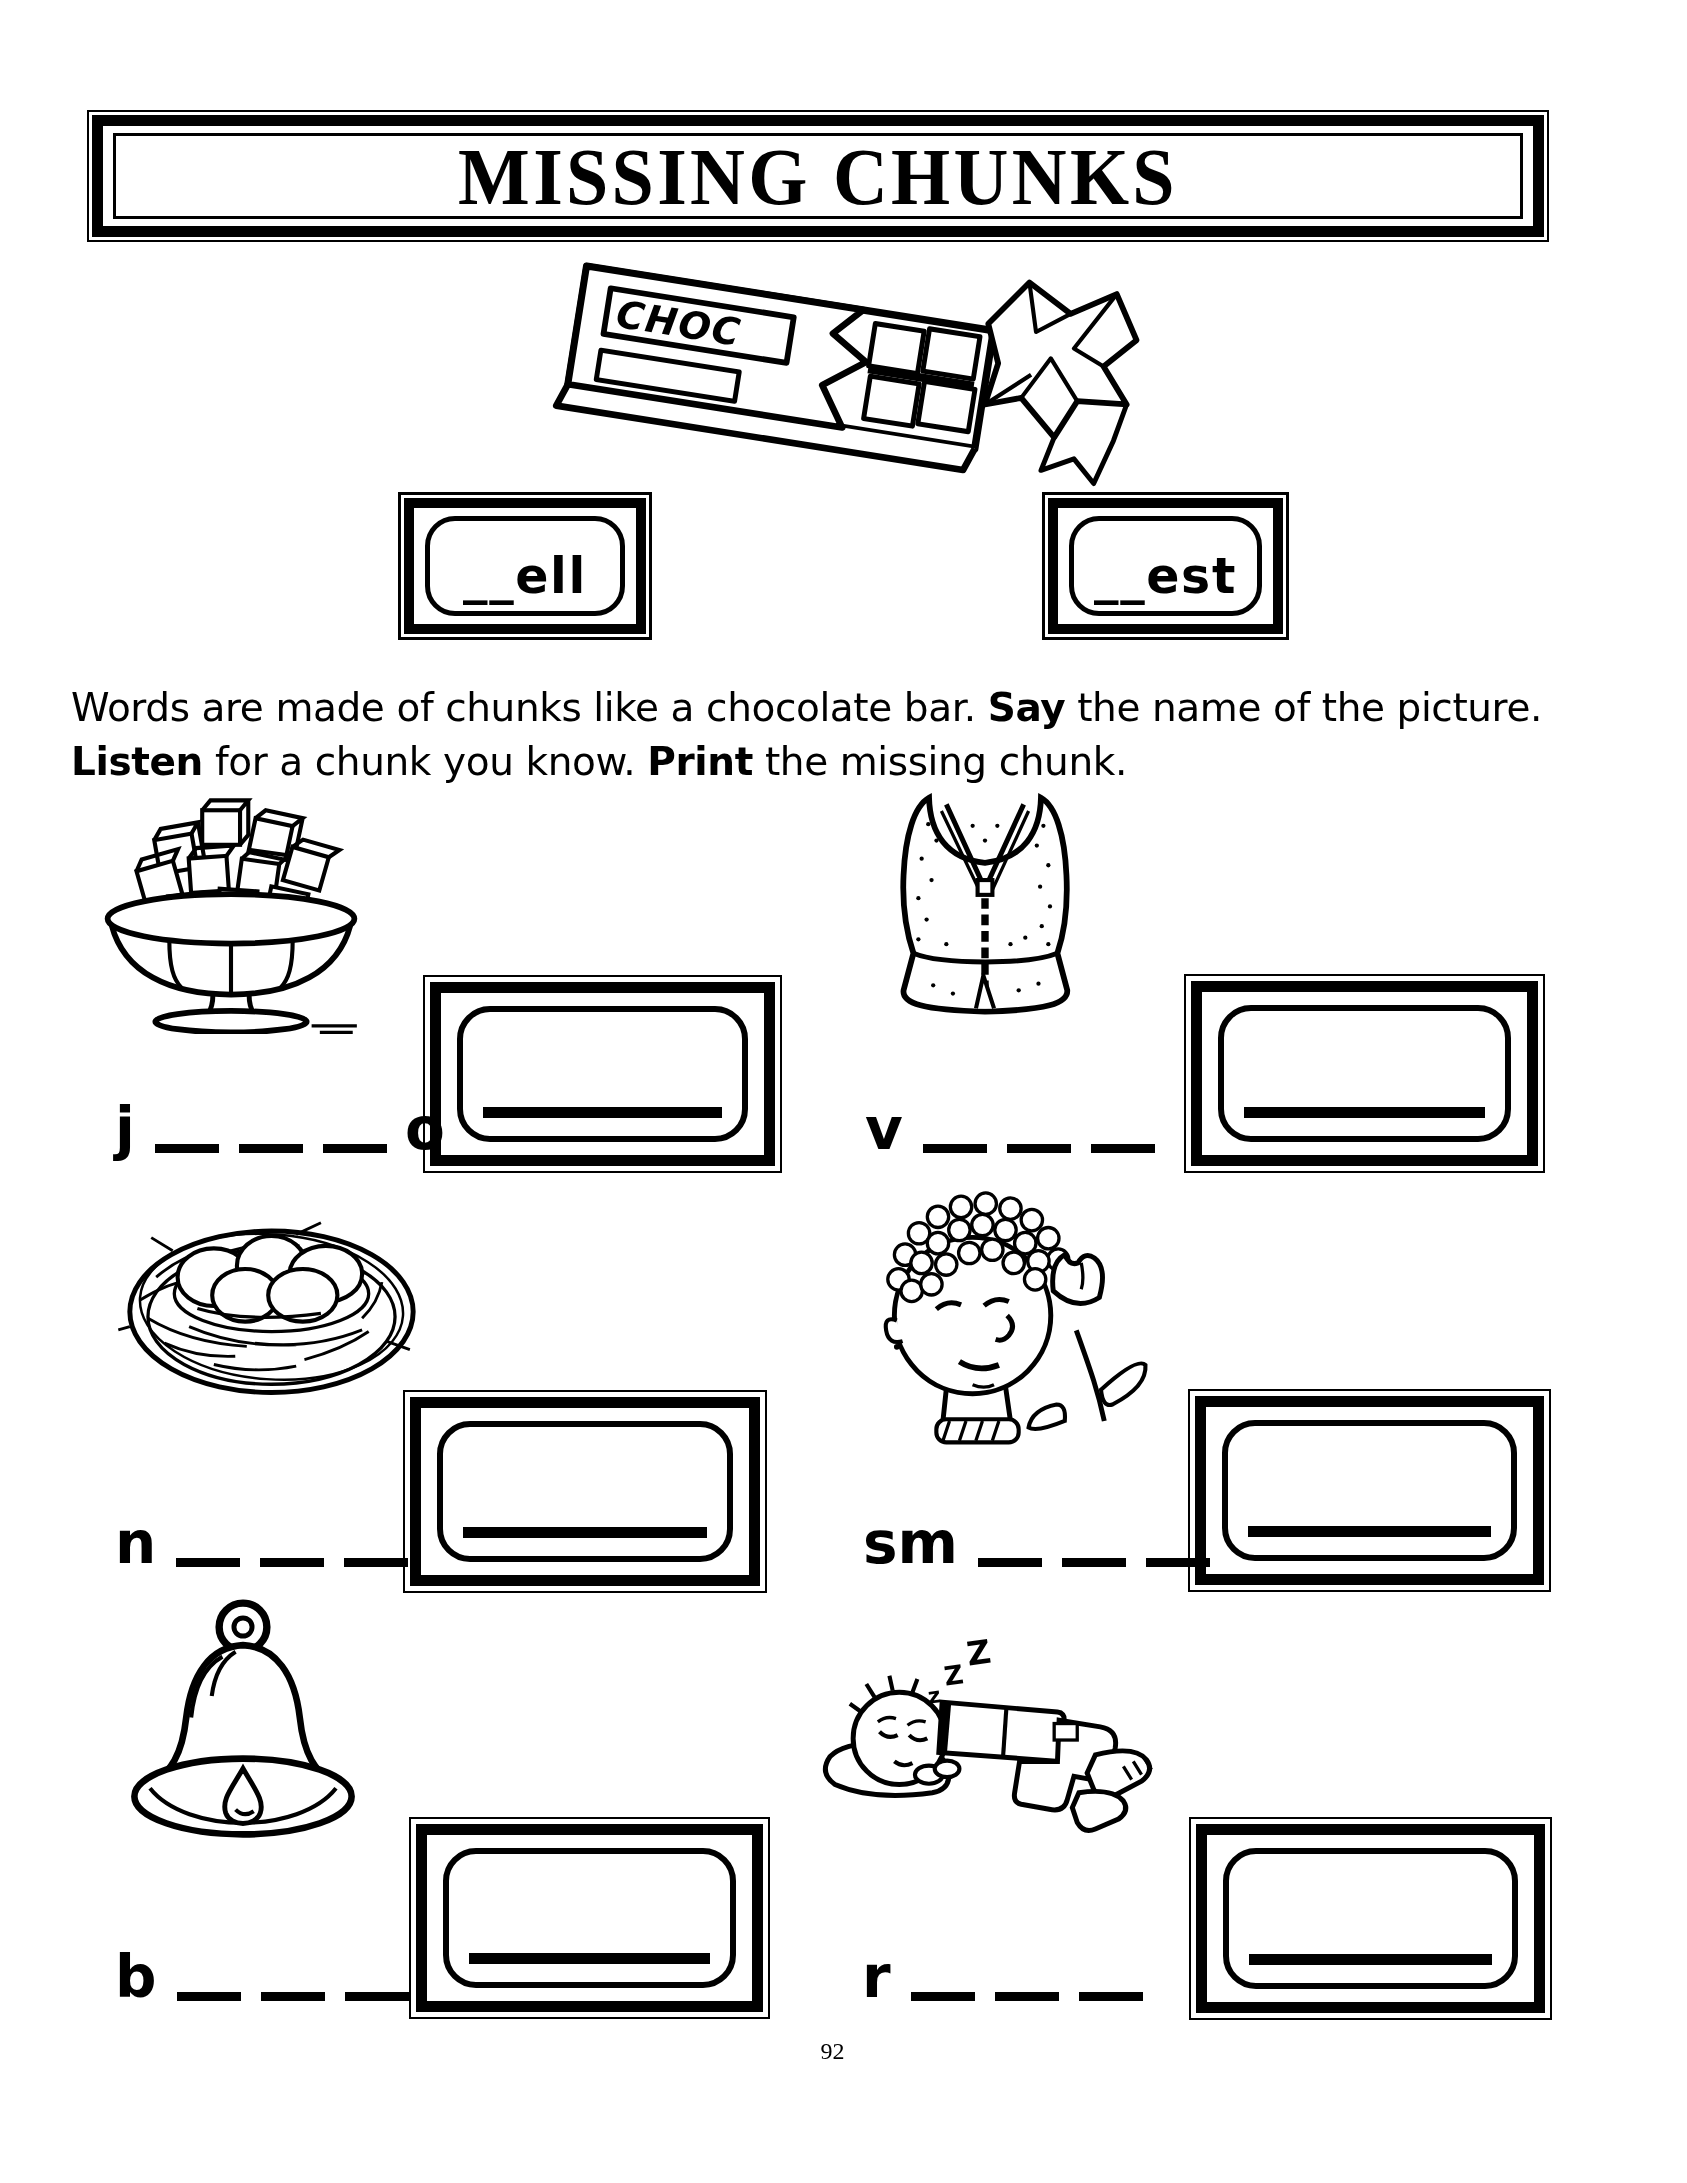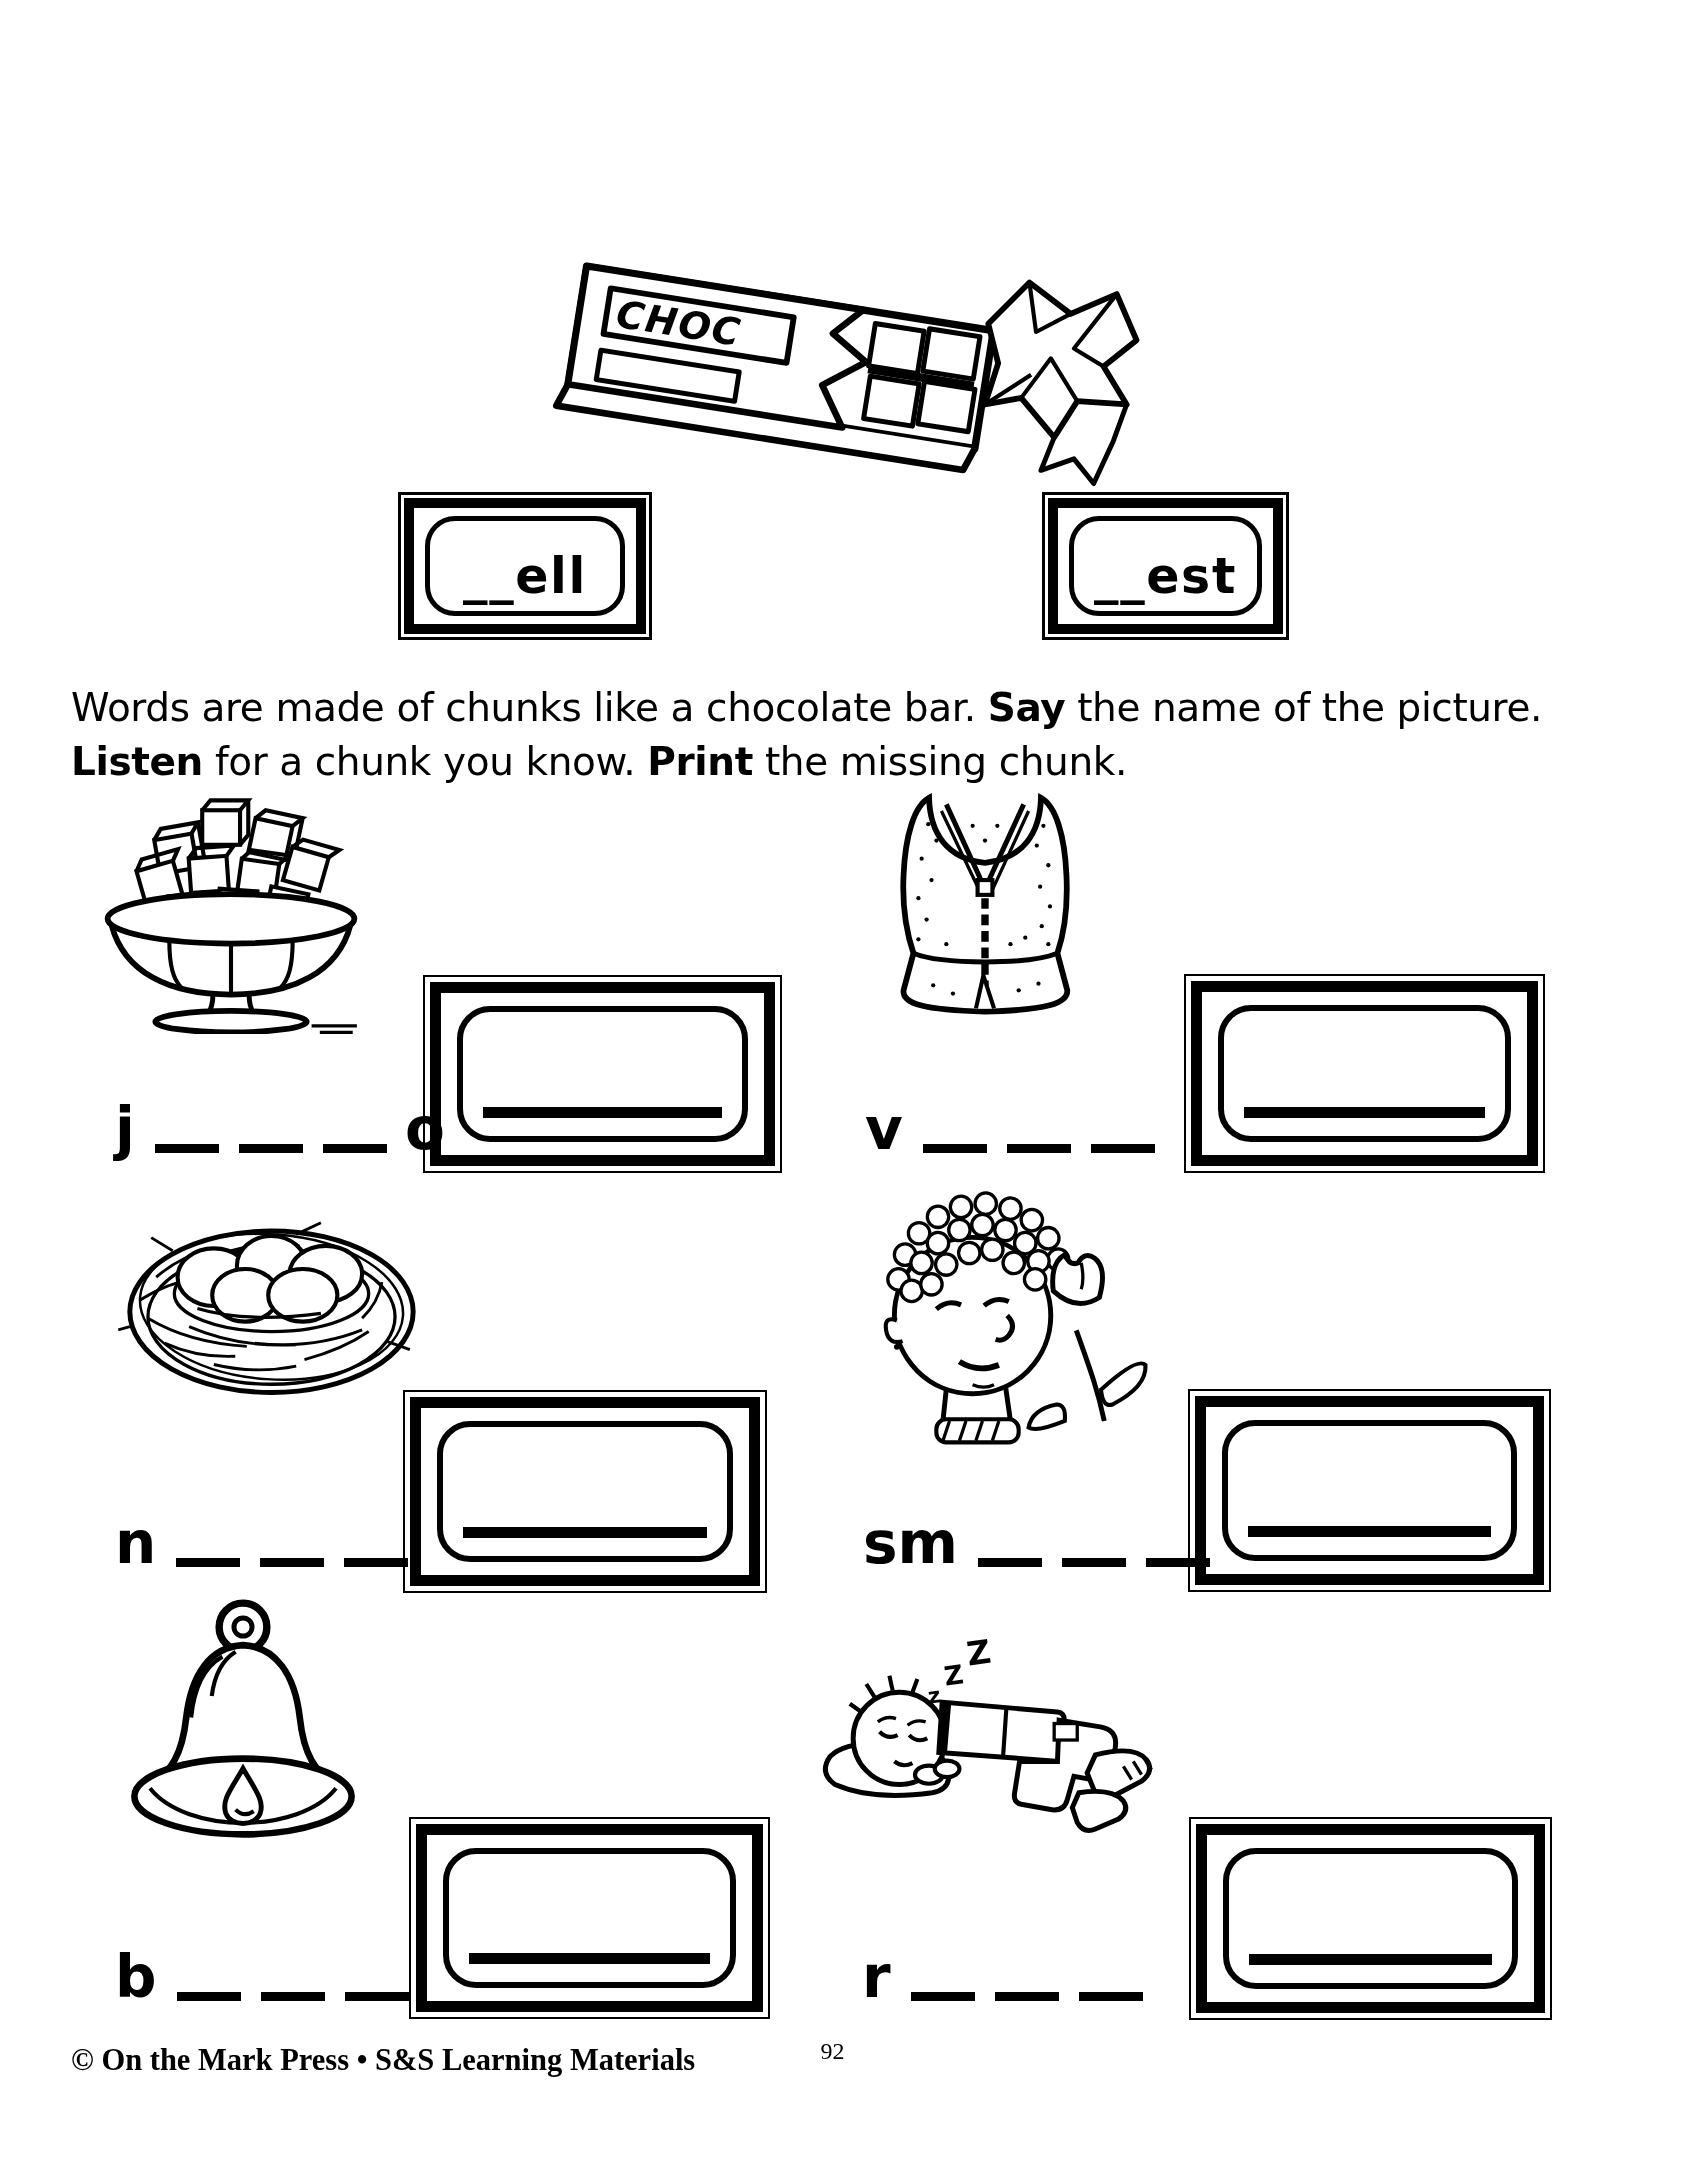--- a/index.html
+++ b/index.html
@@ -52,20 +52,29 @@
   .page-num{position:absolute;left:787px;top:2038px;width:91px;text-align:center;
             font-family:"Liberation Serif",serif;font-size:24px;}
   .footer-right{position:absolute;left:1096px;top:2028px;width:455px;text-align:right;
                 font-family:"Liberation Serif",serif;font-weight:700;font-size:30.5px;line-height:1.25;}
 </style>
 </head>
 <body>
 
 <div class="canvas">
 
+  <div class="title-box">
+    <div class="tb-o">
+        <div class="tb-m">
+          <div class="tb-i">
+      <div class="title-text">MISSING CHUNKS</div>
+    </div>
+        </div>
+      </div>
+  </div>
 
   <div class="pic" style="left:527px;top:243px;width:626px;height:276px">
     <svg viewBox="0 0 760 335">
       <g stroke="#000" fill="#fff" stroke-linejoin="round">
         <g transform="rotate(9 330 160)">
           <rect x="55" y="70" width="500" height="145" stroke-width="9"></rect>
           <path d="M55,215 L45,243 L545,243 L555,215" stroke-width="8"></path>
           <path d="M55,70 L395,70 L363,104 L408,132 L360,168 L392,215 L55,215 Z" stroke-width="8"></path>
           <rect x="88" y="92" width="225" height="56" stroke-width="7"></rect>
           <text x="100" y="137" font-size="46" font-weight="bold" font-style="italic" letter-spacing="2" stroke="none" fill="#000">CHOC</text>
@@ -417,17 +426,16 @@
   <div class="abox" style="left:1189px;top:1817px;width:363px;height:203px">
     <div class="ab-o">
         <div class="ab-m">
           <div class="ab-i">
       <div class="ab-line"></div>
     </div>
         </div>
       </div>
   </div>
 
-  <div class="footer-left">© On the Mark Press • S&amp;S Learning Materials</div>
   <div class="page-num">92</div>
 
 </div>
 
 
 </body></html>

